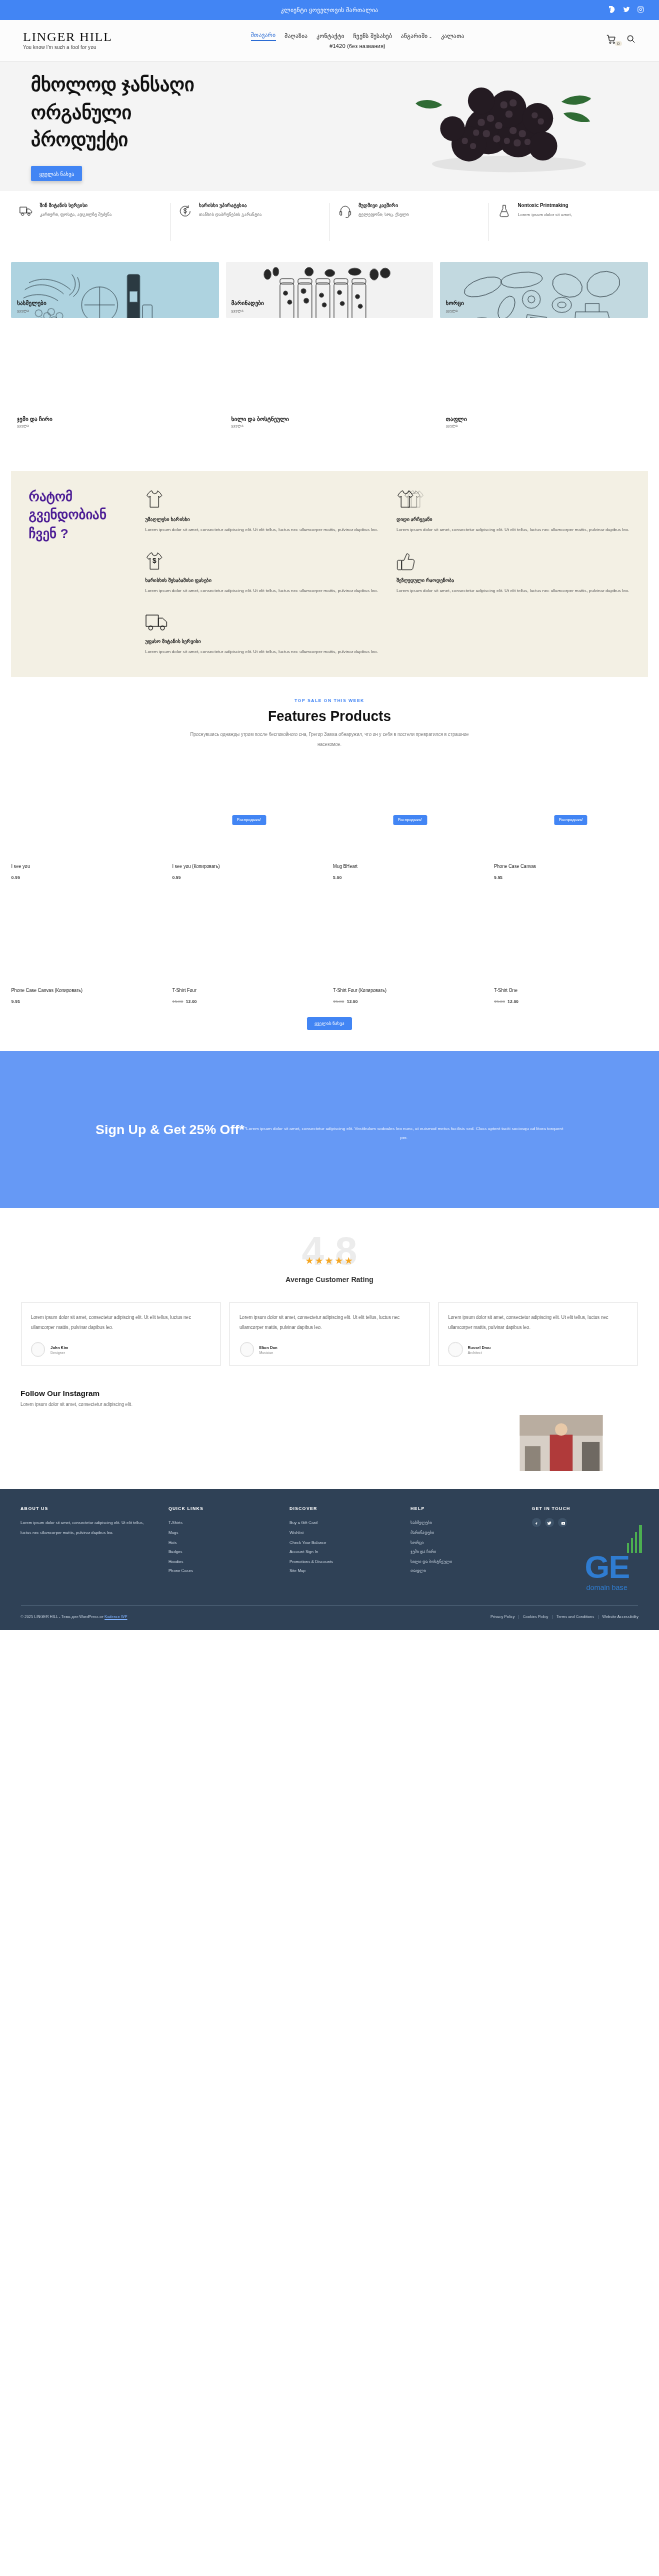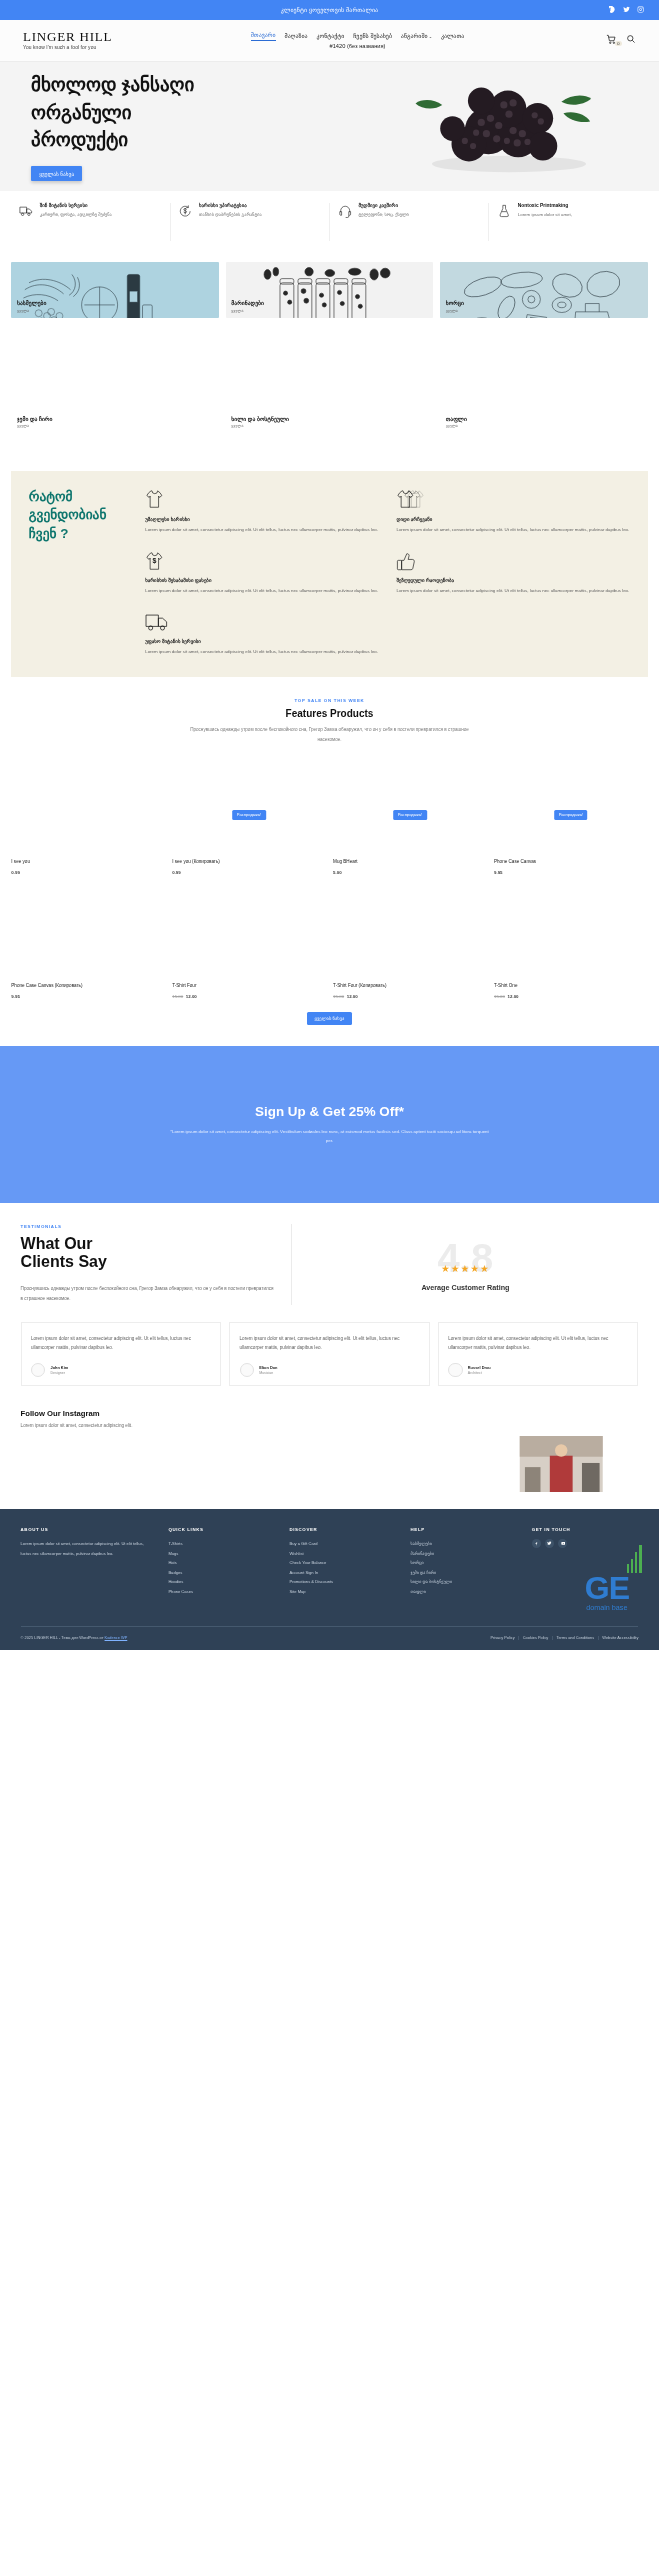--- a/index.html
+++ b/index.html
@@ -56,44 +56,44 @@
   .catcard .lbl .s{font-size:3.9px;color:#5f5f5f;margin-top:1px}
   .catart{position:absolute;inset:0;opacity:.9}
   .catrow2{display:flex;gap:6.7px;margin-top:4.6px;}
   .catrow2 .cc{flex:1;height:49px;position:relative;border-radius:1px;overflow:hidden;display:flex;align-items:flex-start;padding:6.2px 5.7px;cursor:pointer}
   .catrow2 .cc .t{font-size:5.7px;font-weight:700;color:#111}
   .catrow2 .cc .s{font-size:3.9px;color:#6a6a6a;margin-top:1px}
 
   
   .why{margin:12.4px 11.3px 0;background:#f3f0e4;padding:17.5px 17.5px 20.6px;display:flex;gap:13.4px;}
   .why .head{width:103px;flex:0 0 103px}
-  .why .head h2{font-size:13.4px;line-height:1.35;font-weight:700;color:#0f766e}
+  .why .head h2{font-size:13.4px;line-height:1.35;font-weight:700;color:#4c1d95}
   .why .grid{flex:1;display:grid;grid-template-columns:1fr 1fr;gap:15.5px 17.5px;}
   .wcell .ico{height:21.6px;display:flex;align-items:flex-end}
   .wcell .ico svg{height:20.6px;stroke:#111;fill:none;stroke-width:1.4}
   .wcell h4{font-size:4.9px;font-weight:700;margin:5.7px 0 4.1px;color:#111}
   .wcell p{font-size:4.4px;line-height:1.9;color:#5f5f5f}
 
   
   .feat{padding:20.6px 11.3px 0;text-align:center}
   .eyebrow{color:#4285f4;font-size:4.4px;letter-spacing:0.7px;font-weight:700}
-  .feat h2{font-size:10px;font-weight:700;margin-top:5.2px;color:#111}
+  .feat h2{font-size:14px;font-weight:700;margin-top:5.2px;color:#111}
   .feat .sub{font-size:4.6px;color:#7a7a7a;line-height:2.1;margin:6.2px auto 0;max-width:289px}
   .pgrid{display:grid;grid-template-columns:repeat(4,1fr);gap:7.2px;margin-top:13.4px;text-align:left}
   .pcard{position:relative}
   .pcard .thumb{height:98px;background:#fff;position:relative;display:flex;align-items:center;justify-content:center;overflow:hidden}
   .pcard .sale{position:absolute;left:50%;transform:translateX(-50%);top:52px;background:#4285f4;color:#fff;font-size:4.1px;padding:2.6px 4.6px;border-radius:1.5px;z-index:3}
   .pcard .pname{font-size:4.6px;color:#1a1a1a;margin-top:3.1px;line-height:1.45}
   .pcard .price{font-size:4.4px;color:#3b3b3b;margin-top:4.1px}
   .pcard .price del{color:#a3a3a3;margin-right:2.6px}
   .pcard .price b{font-weight:700}
   .loadmore{display:block;margin:13.4px auto 0;background:#4285f4;color:#fff;border:none;font-size:4.6px;padding:4.1px 7.2px;border-radius:1.5px;cursor:pointer}
 
   
-  .signup{margin-top:20.6px;height:157px;background:#6699f5;display:flex;flex-direction:column;align-items:center;justify-content:center;text-align:center;padding:0 20.6px}
+  .signup{margin-top:20.6px;height:157px;background:#6699f5;display:flex;flex-direction:row;align-items:center;justify-content:center;text-align:center;padding:0 20.6px}
   .signup h2{color:#fff;font-size:13.4px;font-weight:700}
   .signup p{color:#e9f0ff;font-size:4.4px;line-height:2.1;margin-top:8.2px;max-width:319px}
 
   
   .testi{padding:21.6px 20.6px 0;display:flex;gap:0}
   .testi .left{width:44%;padding-right:17.5px;border-right:0.5px solid #ebebeb}
   .testi .left h2{font-size:16px;line-height:1.12;font-weight:700;margin-top:5.2px;color:#111}
   .testi .left p{font-size:4.6px;color:#6b6b6b;line-height:2.3;margin-top:13.4px}
   .testi .right{flex:1;display:flex;flex-direction:column;align-items:center;justify-content:center;position:relative;padding-top:3.1px}
   .bignum{font-size:40px;font-weight:700;color:#ececec;line-height:.9}
@@ -557,28 +557,20 @@
 
   <button class="loadmore">ყველას ნახვა</button>
 </div>
 
 <div class="signup">
   <h2>Sign Up &amp; Get 25% Off*</h2>
   <p>*Lorem ipsum dolor sit amet, consectetur adipiscing elit. Vestibulum sodиales leo nunc, at euismod metus facilisis sed. Class aptent taciti sociosqu ad litora torquent per.</p>
 </div>
 
 <div class="testi">
-  <div class="left">
-    <div class="eyebrow">TESTIMONIALS</div>
-    <h2>
-      <span>What Our</span><br>
-      <span>Clients Say</span>
-    </h2>
-    <p>Проснувшись однажды утром после беспокойного сна, Грегор Замза обнаружил, что он у себя в постели превратился в страшное насекомое.</p>
-  </div>
   <div class="right">
     <div class="bignum">4.8</div>
     <div class="stars">★★★★★</div>
     <div class="avglabel">Average Customer Rating</div>
   </div>
 </div>
 
 <div class="tcards">
   <div class="tcard">
     <p>Lorem ipsum dolor sit amet, consectetur adipiscing elit. Ut elit tellus, luctus nec ullamcorper mattis, pulvinar dapibus leo.</p>

